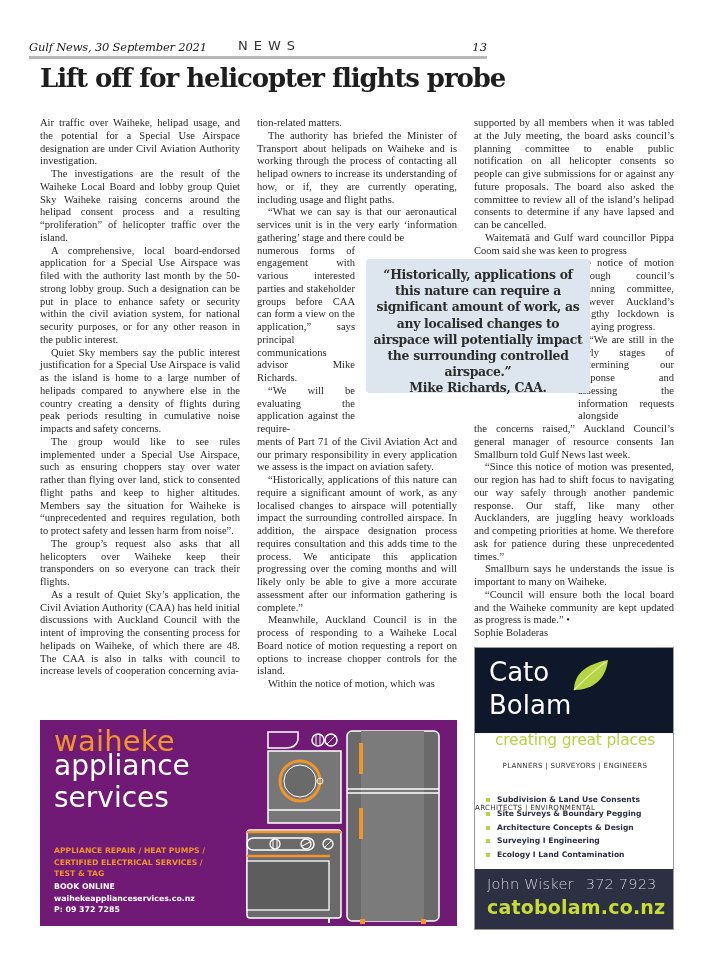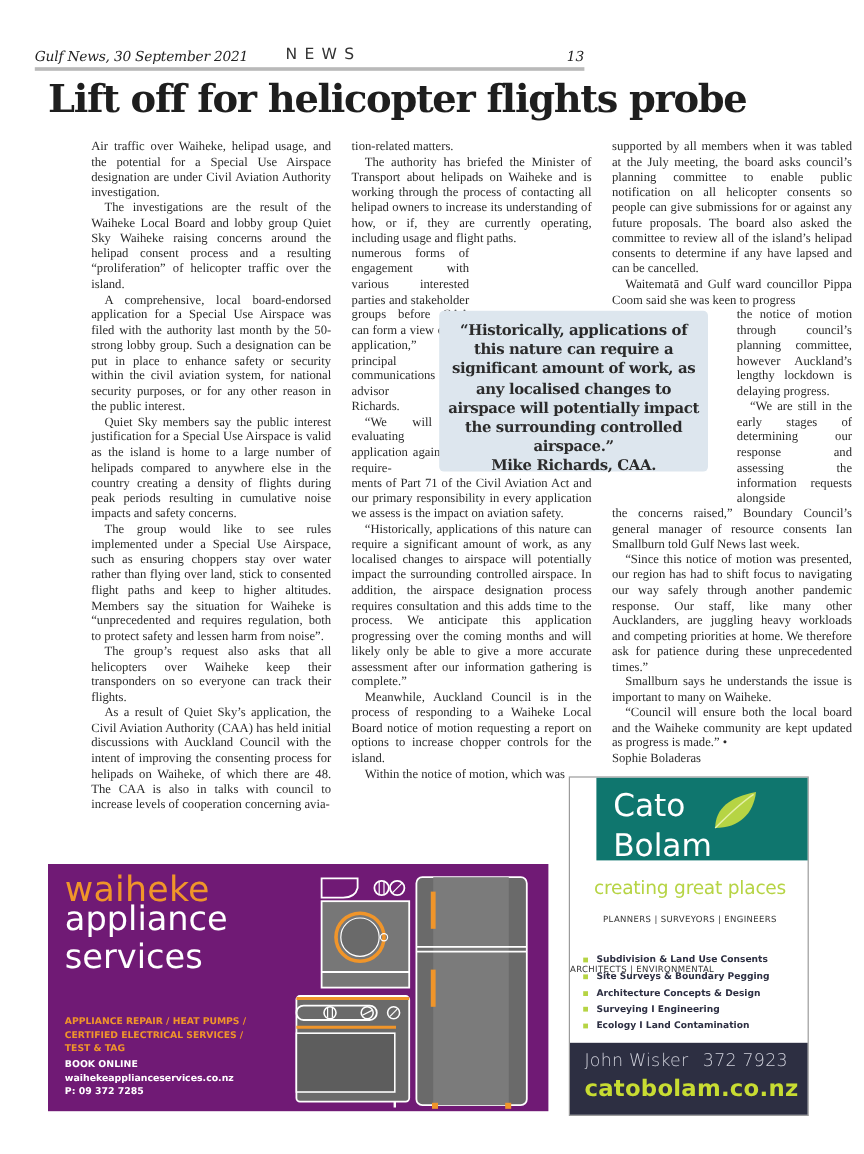--- a/index.html
+++ b/index.html
@@ -5,23 +5,23 @@
   * { box-sizing: border-box; margin: 0; padding: 0; }
   html, body { width: 720px; height: 962px; background: #ffffff; overflow: hidden; }
   body { position: relative; font-family: "DejaVu Serif", serif; color: #222; }
 
   .masthead { position: absolute; left: 29px; top: 38px; width: 458px; height: 20px; }
   .masthead-rule { position: absolute; left: 29px; top: 56px; width: 458px; height: 3px; background: #b9b9b9; }
   .mh-left { position: absolute; left: 0; top: 2px; font-family: "DejaVu Serif", serif; font-style: italic; font-size: 11.5px; color: #222; letter-spacing: -0.2px; }
   .mh-center { position: absolute; left: 209px; top: 0px; font-family: "DejaVu Sans", sans-serif; font-size: 13px; letter-spacing: 6px; color: #333; }
   .mh-right { position: absolute; left: 410px; top: 2px; width: 48px; text-align: right; font-family: "DejaVu Serif", serif; font-style: italic; font-size: 11.5px; color: #222; }
 
-  .headline { position: absolute; left: 40px; top: 63px; font-family: "DejaVu Serif", serif; font-weight: bold; font-size: 32px; letter-spacing: -1.1px; color: #1e1e1e; white-space: nowrap; }
+  .headline { position: absolute; left: 40px; top: 63px; font-family: "DejaVu Serif", serif; font-weight: bold; font-size: 26px; letter-spacing: -1.1px; color: #1e1e1e; white-space: nowrap; }
 
-  .col { position: absolute; font-family: "Liberation Serif", serif; font-size: 10.55px; line-height: 12.75px; color: #2a2a2a; text-align: justify; hyphens: manual; margin-left: 36px; }
+  .col { position: absolute; font-family: "Liberation Serif", serif; font-size: 10.55px; line-height: 12.75px; color: #2a2a2a; text-align: justify; hyphens: manual; }
   .col p { text-indent: 11px; }
   .col p.noindent { text-indent: 0; }
   .col1 { left: 40px; top: 117px; width: 200px; }
   .col2 { left: 257px; top: 117px; width: 200px; }
   .col3 { left: 474px; top: 117px; width: 200px; }
 
   .col2-narrow { width: 98px; }
   .col3-narrow { margin-left: 104px; width: 96px; }
 
   .pullquote { position: absolute; left: 366px; top: 259px; width: 224px; height: 134px; background: #dde6ee; border-radius: 4px; padding: 8px 6px 0 6px; text-align: center; font-family: "DejaVu Serif", serif; font-weight: bold; font-size: 12.4px; line-height: 16.2px; color: #2b2b2b; letter-spacing: -0.3px; }
@@ -32,21 +32,21 @@
   .ad-waiheke { position: absolute; left: 40px; top: 720px; width: 417px; height: 206px; background: #701a75; overflow: hidden; }
   .wa-title1 { position: absolute; left: 14px; top: 4px; font-family: "DejaVu Sans", sans-serif; font-size: 29px; color: #f0952a; letter-spacing: 0.2px; }
   .wa-title2 { position: absolute; left: 14px; top: 31px; font-family: "DejaVu Sans", sans-serif; font-size: 28px; color: #ffffff; line-height: 30px; }
   .wa-title3 { position: absolute; left: 14px; top: 61px; font-family: "DejaVu Sans", sans-serif; font-size: 28px; color: #ffffff; }
   .wa-services { position: absolute; left: 14px; top: 104px; width: 200px; font-family: "DejaVu Sans", sans-serif; font-weight: bold; font-size: 7.7px; line-height: 11.5px; color: #f0952a; margin-top: 21px; }
   .wa-contact { position: absolute; left: 14px; top: 161px; font-family: "DejaVu Sans", sans-serif; font-weight: bold; font-size: 7.8px; line-height: 11.5px; color: #ffffff; }
   .wa-illustration { position: absolute; left: 0; top: 0; width: 417px; height: 206px; }
 
   
   .ad-cato { position: absolute; left: 474px; top: 647px; width: 200px; height: 283px; border: 1px solid #9b9b9b; background: #fff; overflow: hidden; }
-  .cato-top { position: absolute; left: 0; top: 0; width: 200px; height: 69px; background: #0f766e; margin-left: 22px; }
+  .cato-top { position: absolute; left: 0; top: 0; width: 200px; height: 85px; background: #0f172a; }
   .cato-name1 { position: absolute; left: 14px; top: 9px; font-family: "DejaVu Sans", sans-serif; font-size: 26px; color: #ffffff; }
   .cato-name2 { position: absolute; left: 14px; top: 42px; font-family: "DejaVu Sans", sans-serif; font-size: 26px; color: #ffffff; }
   .cato-leaf { position: absolute; left: 95px; top: 10px; width: 40px; height: 34px; }
   .cato-tagline { position: absolute; left: 0; top: 83px; width: 200px; text-align: center; font-family: "DejaVu Sans", sans-serif; font-size: 15.5px; color: #b6d444; letter-spacing: -0.2px; }
   .cato-prof1 { position: absolute; left: 0; top: 113px; width: 200px; text-align: center; font-family: "DejaVu Sans", sans-serif; font-size: 7.1px; color: #333; letter-spacing: 0.3px; }
   .cato-prof2 { position: absolute; left: 0; top: 110px; width: 200px; text-align: left; font-family: "DejaVu Sans", sans-serif; font-size: 7.1px; color: #333; letter-spacing: 0.3px; margin-top: 45px; }
   .cato-list { position: absolute; left: 11px; top: 145px; list-style: none; font-family: "DejaVu Sans", sans-serif; font-weight: bold; font-size: 7.6px; line-height: 13.8px; color: #2d2f42; }
   .cato-list li { position: relative; padding-left: 11px; }
   .cato-bullet { position: absolute; left: 0; top: 5px; width: 4px; height: 4px; background: #b6d444; }
   .cato-bottom { position: absolute; left: 0; top: 221px; width: 200px; height: 62px; background: #2d2f42; }
@@ -72,38 +72,39 @@
   <p>A comprehensive, local board-endorsed application for a Special Use Airspace was filed with the authority last month by the 50-strong lobby group. Such a designation can be put in place to enhance safety or security within the civil aviation system, for national security purposes, or for any other reason in the public interest.</p>
   <p>Quiet Sky members say the public interest justification for a Special Use Airspace is valid as the island is home to a large number of helipads compared to anywhere else in the country creating a density of flights during peak periods resulting in cumulative noise impacts and safety concerns.</p>
   <p>The group would like to see rules implemented under a Special Use Airspace, such as ensuring choppers stay over water rather than flying over land, stick to consented flight paths and keep to higher altitudes. Members say the situation for Waiheke is “unprecedented and requires regulation, both to protect safety and lessen harm from noise”.</p>
   <p>The group’s request also asks that all helicopters over Waiheke keep their transponders on so everyone can track their flights.</p>
   <p>As a result of Quiet Sky’s application, the Civil Aviation Authority (CAA) has held initial discussions with Auckland Council with the intent of improving the consenting process for helipads on Waiheke, of which there are 48. The CAA is also in talks with council to increase levels of cooperation concerning avia-</p>
 </div>
 
 <div class="col col2">
   <p class="noindent">tion-related matters.</p>
   <p>The authority has briefed the Minister of Transport about helipads on Waiheke and is working through the process of contacting all helipad owners to increase its understanding of how, or if, they are currently operating, including usage and flight paths.</p>
+  <p>“What we can say is that our aeronautical services unit is in the very early ‘information gathering’ stage and there could be</p>
   <div class="col2-narrow">
     <p class="noindent">numerous forms of engagement with various interested parties and stakeholder groups before CAA can form a view on the application,” says principal communications advisor Mike Richards.</p>
     <p>“We will be evaluating the application against the require-</p>
   </div>
   <p class="noindent">ments of Part 71 of the Civil Aviation Act and our primary responsibility in every application we assess is the impact on aviation safety.</p>
   <p>“Historically, applications of this nature can require a significant amount of work, as any localised changes to airspace will potentially impact the surrounding controlled airspace. In addition, the airspace designation process requires consultation and this adds time to the process. We anticipate this application progressing over the coming months and will likely only be able to give a more accurate assessment after our information gathering is complete.”</p>
   <p>Meanwhile, Auckland Council is in the process of responding to a Waiheke Local Board notice of motion requesting a report on options to increase chopper controls for the island.</p>
   <p>Within the notice of motion, which was</p>
 </div>
 
 <div class="col col3">
   <p class="noindent">supported by all members when it was tabled at the July meeting, the board asks council’s planning committee to enable public notification on all helicopter consents so people can give submissions for or against any future proposals. The board also asked the committee to review all of the island’s helipad consents to determine if any have lapsed and can be cancelled.</p>
   <p>Waitematā and Gulf ward councillor Pippa Coom said she was keen to progress</p>
   <div class="col3-narrow">
     <p class="noindent">the notice of motion through council’s planning committee, however Auckland’s lengthy lockdown is delaying progress.</p>
     <p>“We are still in the early stages of determining our response and assessing the information requests alongside</p>
   </div>
-  <p class="noindent"><span>the concerns raised,” Boundary Council’s general manager of resource consents Ian Smallburn told </span><span class="italic">Gulf News</span><span> last week.</span></p>
+  <p class="noindent"><span>the concerns raised,” Auckland Council’s general manager of resource consents Ian Smallburn told </span><span class="italic">Gulf News</span><span> last week.</span></p>
   <p>“Since this notice of motion was presented, our region has had to shift focus to navigating our way safely through another pandemic response. Our staff, like many other Aucklanders, are juggling heavy workloads and competing priorities at home. We therefore ask for patience during these unprecedented times.”</p>
   <p>Smallburn says he understands the issue is important to many on Waiheke.</p>
   <p>“Council will ensure both the local board and the Waiheke community are kept updated as progress is made.” •</p>
   <p class="noindent italic">Sophie Boladeras</p>
 </div>
 
 <div class="pullquote">
   <div>“Historically, applications of this nature can require a significant amount of work, as any localised changes to airspace will potentially impact the surrounding controlled airspace.”</div>
   <div>Mike Richards, CAA.</div>
 </div>

